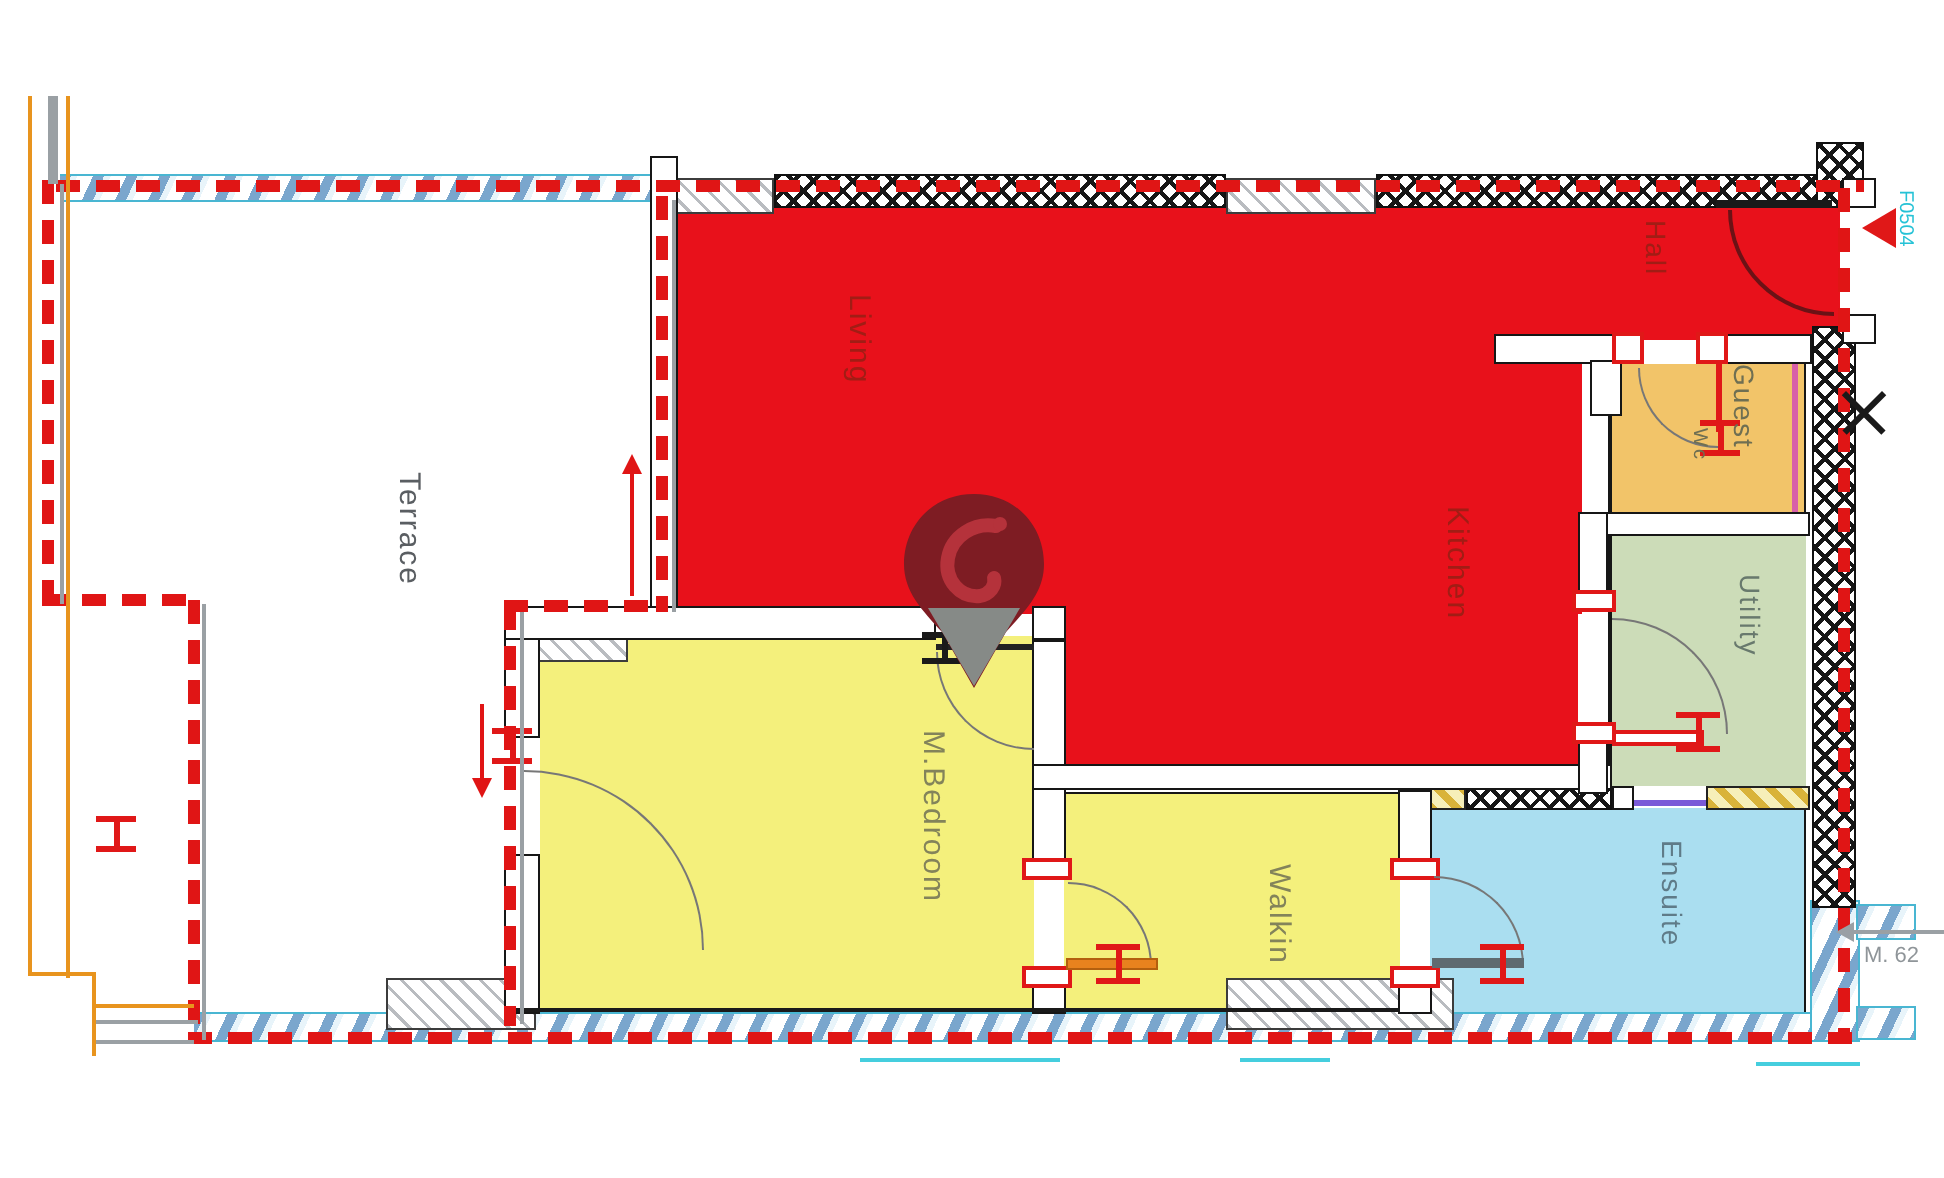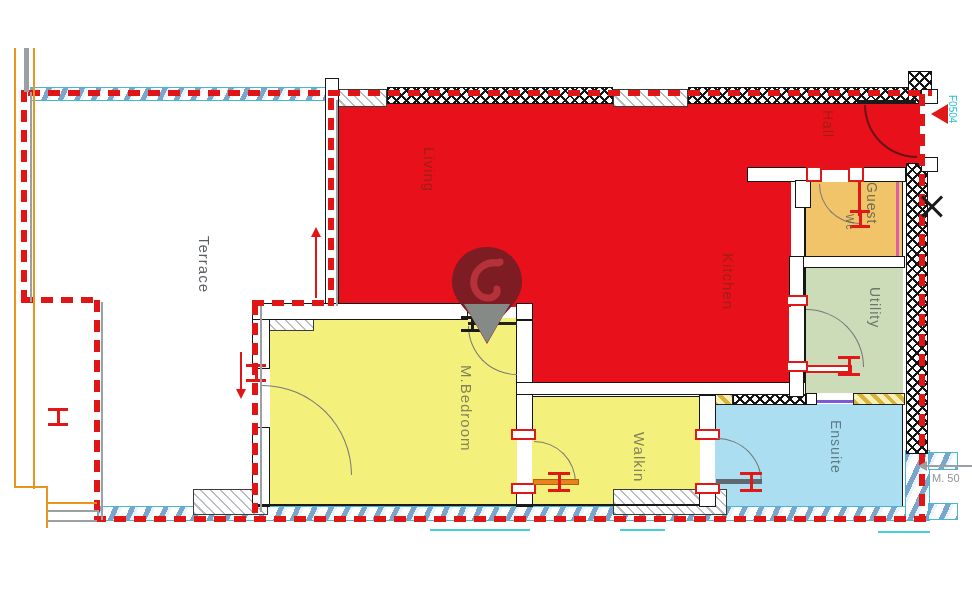--- a/index.html
+++ b/index.html
@@ -182,21 +182,21 @@
   <div class="vlabel" style="left:421px;top:147px;font-size:15px;color:#a11d15;">Living</div>
   <div class="vlabel" style="left:720px;top:253px;font-size:15px;color:#a11d15;">Kitchen</div>
   <div class="vlabel" style="left:820px;top:110px;font-size:14px;color:#a11d15;">Hall</div>
   <div class="vlabel" style="left:864px;top:182px;font-size:14px;color:#6f6f52;">Guest</div>
   <div class="vlabel" style="left:844px;top:214px;font-size:10px;color:#6f6f52;">Wc</div>
   <div class="vlabel" style="left:867px;top:287px;font-size:14px;color:#68796d;">Utility</div>
   <div class="vlabel" style="left:458px;top:365px;font-size:15px;color:#83835a;">M.Bedroom</div>
   <div class="vlabel" style="left:631px;top:432px;font-size:15px;color:#83835a;">Walkin</div>
   <div class="vlabel" style="left:828px;top:420px;font-size:14px;color:#5f7b88;">Ensuite</div>
   <div class="vlabel" style="left:947px;top:95px;font-size:10px;color:#25c2d6;letter-spacing:0;">F0504</div>
-  <div class="abs" style="left:932px;top:472px;font-size:11px;color:#8f9599;font-family:'Liberation Sans',sans-serif;">M. 50</div>
+  <div class="abs" style="left:932px;top:472px;font-size:11px;color:#8f9599;font-family:'Liberation Sans',sans-serif;">M. 62</div>
 
   <div class="abs" style="left:449px;top:246px;width:76px;height:100px;">
     <svg width="76" height="100" viewBox="0 0 76 100">
       <path d="M38 1 C17 1 3 17 3 36 C3 50 12 59 22 70 L38 98 L54 70 C64 59 73 50 73 36 C73 17 59 1 38 1 Z" fill="#7e1c23"></path>
       <path d="M15 58 L61 58 L38 97 Z" fill="#87908d" opacity="0.95"></path>
       <path d="M49 17 C38 15 27 22 25 33 C23 44 31 53 41 52 C46 51 49 47 48 43" stroke="#b5323b" stroke-width="7" fill="none" stroke-linecap="round"></path>
       <circle cx="51" cy="16" r="3.5" fill="#b5323b"></circle>
     </svg>
   </div>
 

